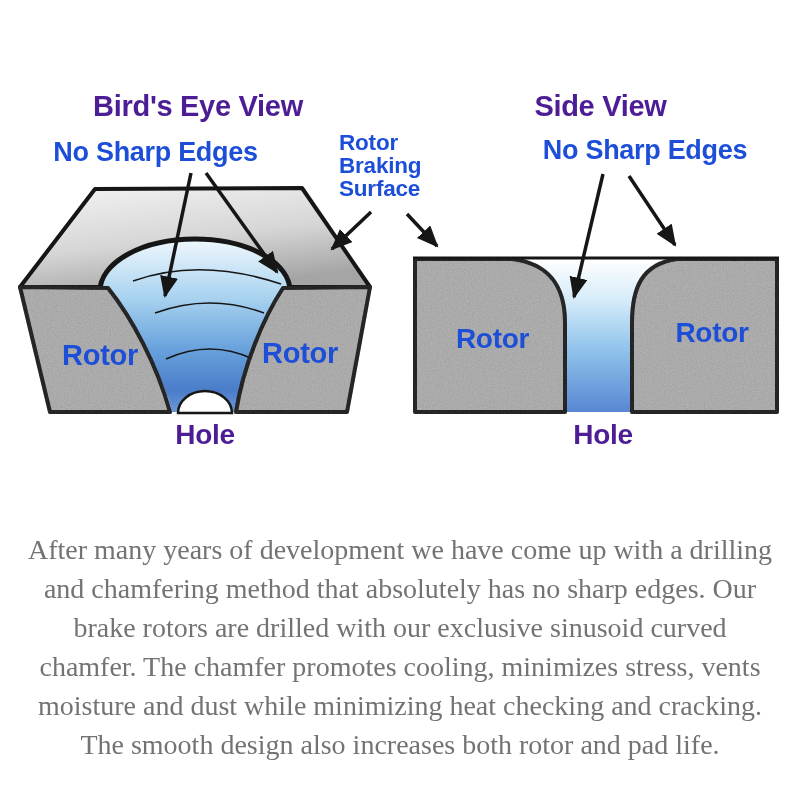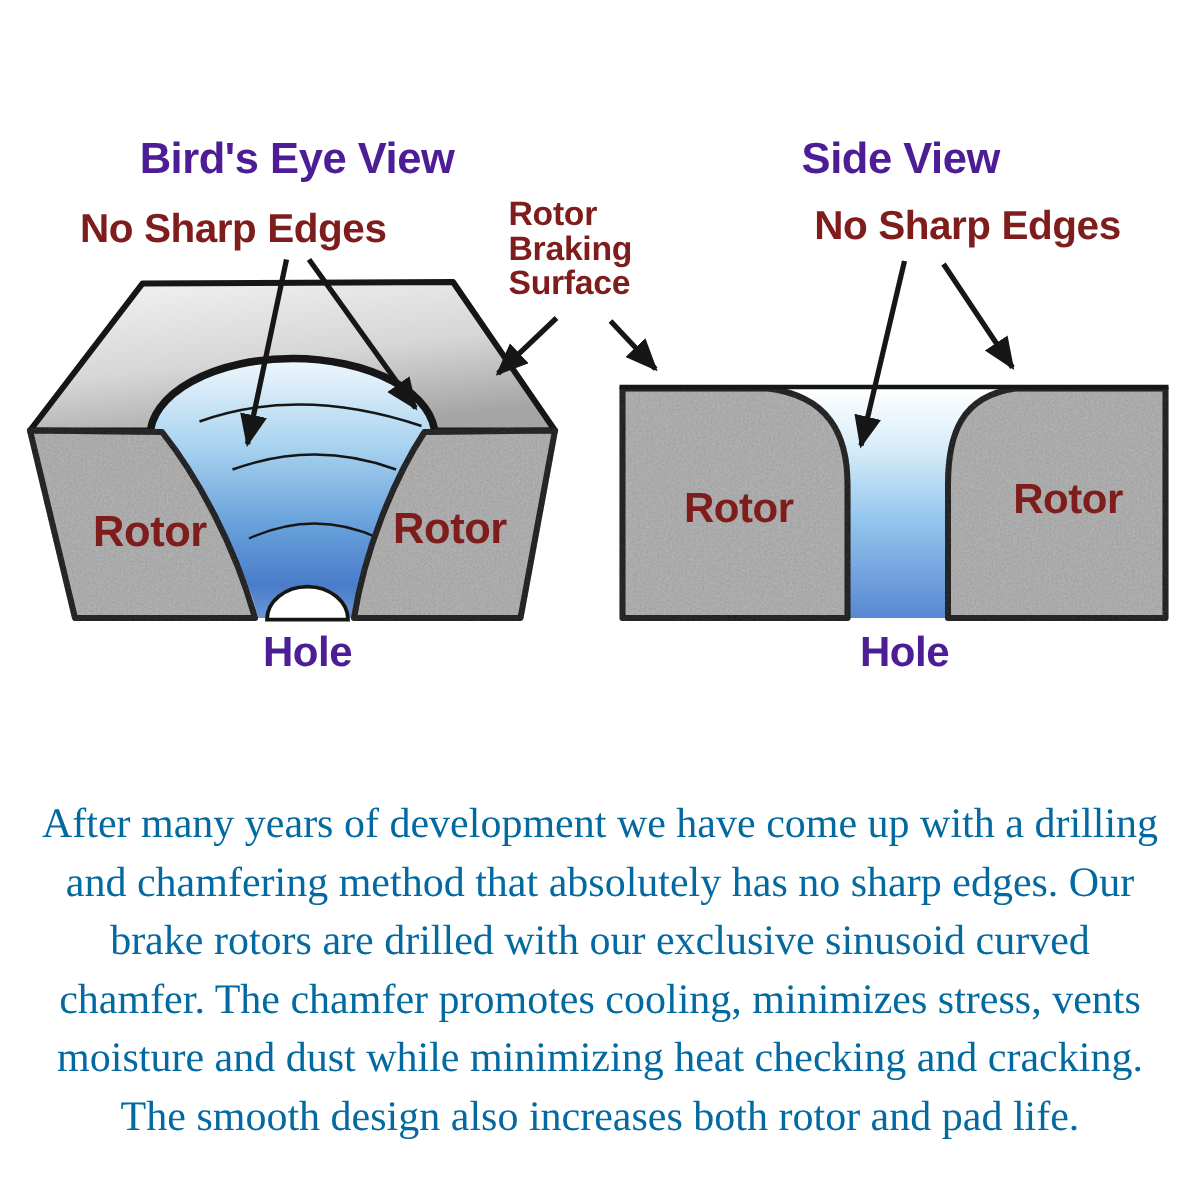--- a/index.html
+++ b/index.html
@@ -2,39 +2,39 @@
 <html><head>
 <meta charset="utf-8">
 <style>
   html,body{margin:0;padding:0;}
   body{
     width:800px;height:800px;background:#ffffff;position:relative;overflow:hidden;
     font-family:"Liberation Sans",sans-serif;
   }
   .abs{position:absolute;}
   .lbl{
-    font-weight:700;color:#7f1d1d;text-align:center;letter-spacing:-0.3px;
+    font-weight:700;color:#1d4ed8;text-align:center;letter-spacing:-0.3px;
     line-height:1.05;white-space:pre-line;
   }
   .red{color:#4c1d95;}
   #birdseye-title{left:78px;top:91px;width:240px;font-size:29px;}
   #sideview-title{left:518px;top:91px;width:165px;font-size:29px;}
   #nse-left{left:28px;top:138px;width:255px;font-size:27px;}
   #nse-right{left:525px;top:136px;width:240px;font-size:27px;}
   #rbs-label{left:339px;top:131px;width:130px;font-size:22.5px;text-align:left;line-height:23px;letter-spacing:-0.2px;}
   #be-rotor-left{left:50px;top:340px;width:100px;font-size:29px;}
   #be-rotor-right{left:248px;top:338px;width:104px;font-size:29px;}
   #be-hole{left:160px;top:420px;width:90px;font-size:28px;}
   #sv-rotor-left{left:440px;top:324px;width:105px;font-size:28px;}
   #sv-rotor-right{left:662px;top:318px;width:100px;font-size:28px;}
   #sv-hole{left:558px;top:420px;width:90px;font-size:28px;}
   #description{
     left:12px;top:530px;width:776px;
     font-family:"Liberation Serif",serif;font-size:28px;line-height:39px;
-    color:#0369a1;text-align:center;white-space:pre-line;
+    color:#737373;text-align:center;white-space:pre-line;
   }
   svg{display:block;}
 </style>
 </head>
 <body>
 
 <svg class="abs" style="left:0;top:0" width="800" height="480" viewBox="0 0 800 480">
   <defs>
     <linearGradient id="gTop" x1="0.15" y1="0" x2="0.55" y2="1">
       <stop offset="0" stop-color="#f1f1f1"></stop>

